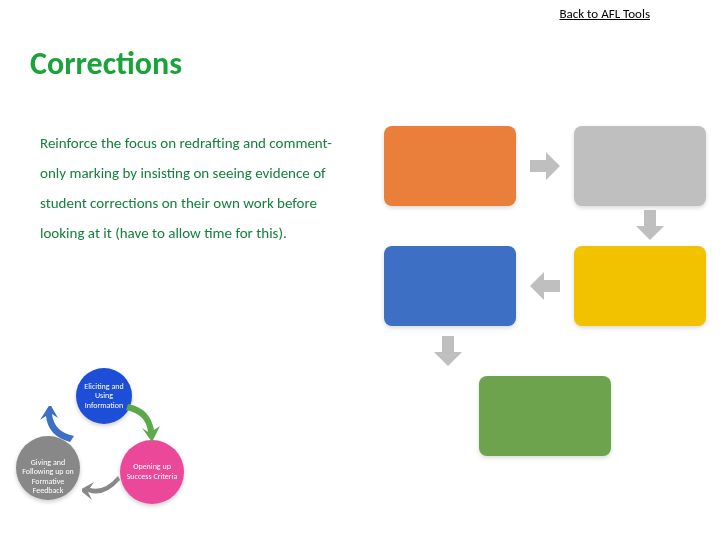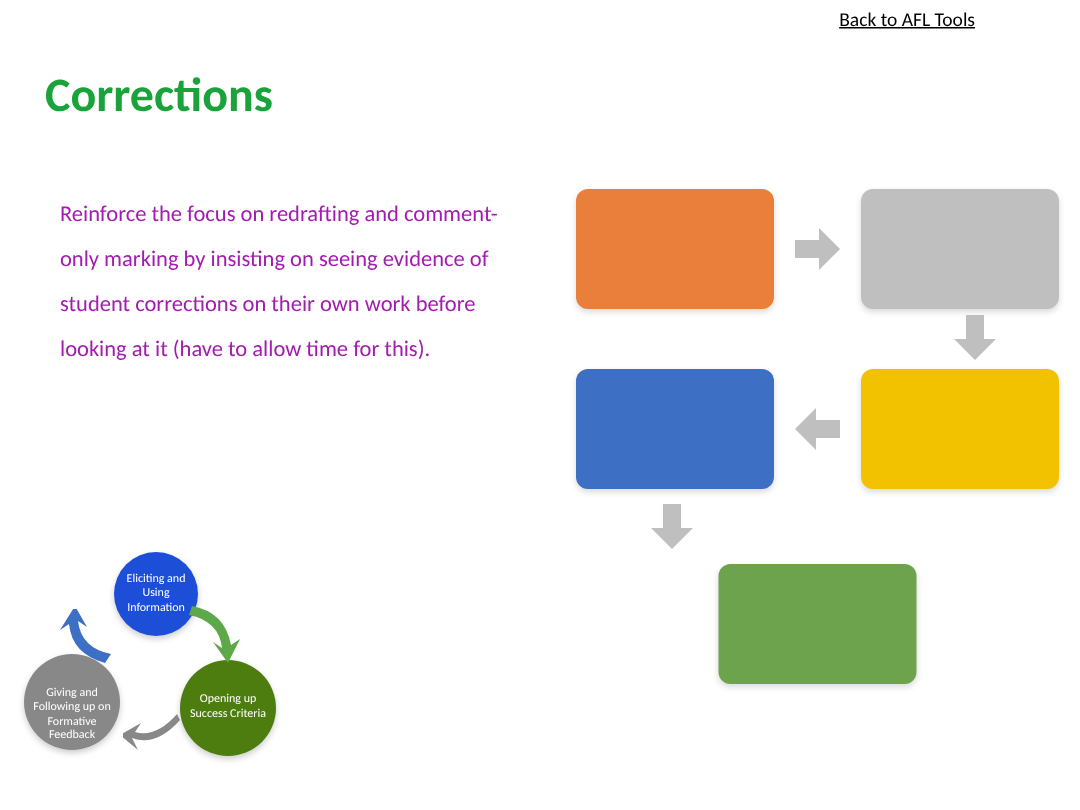--- a/index.html
+++ b/index.html
@@ -1,33 +1,33 @@
 <!DOCTYPE html>
 <html><head>
 <meta charset="utf-8">
 <style>
   * { box-sizing: border-box; margin: 0; padding: 0; }
   html, body { width: 720px; height: 540px; font-family: Calibri, Arial, sans-serif; background: #fff; overflow: hidden; }
   .slide { position: relative; width: 658px; height: 540px; padding-left: 48px; }
   .backlink { position: absolute; top: 6px; right: 8px; font-size: 13px; color: #000; text-decoration: underline; }
   .title { position: absolute; top: 44px; left: 30px; font-size: 32px; font-weight: 700; color: #1aa33a; font-family: 'Segoe UI', Calibri, Arial, sans-serif; }
-  .body { position: absolute; top: 128px; left: 40px; width: 310px; font-size: 15px; line-height: 2.0; color: #a21caf; }
+  .body { position: absolute; top: 128px; left: 40px; width: 310px; font-size: 15px; line-height: 2.0; color: #15803d; }
   .flow { position: absolute; top: 126px; left: 384px; width: 322px; height: 340px; }
   .box { position: absolute; border-radius: 8px; box-shadow: 0 2px 4px rgba(0,0,0,0.15); }
   .box-orange { left: 0; top: 0; width: 132px; height: 80px; background: #e97f3b; }
   .box-grey   { left: 190px; top: 0; width: 132px; height: 80px; background: #bfbfbf; }
   .box-blue   { left: 0; top: 120px; width: 132px; height: 80px; background: #3d6fc4; }
   .box-yellow { left: 190px; top: 120px; width: 132px; height: 80px; background: #f2c200; }
   .box-green  { left: 95px; top: 250px; width: 132px; height: 80px; background: #6ea34e; }
   .arrow { position: absolute; }
   .arrow svg { display: block; }
   .cycle { position: absolute; left: 8px; top: 368px; width: 190px; height: 170px; }
   .circle { position: absolute; border-radius: 50%; display: flex; align-items: center; justify-content: center; text-align: center; color: #fff; font-size: 8px; line-height: 1.2; padding: 4px; box-shadow: 0 2px 4px rgba(0,0,0,0.2); }
   .c1 { left: 68px; top: 0; width: 56px; height: 56px; background: #1d4ed8; }
-  .c2 { left: 112px; top: 72px; width: 64px; height: 64px; background: #4d7c0f; }
+  .c2 { left: 112px; top: 72px; width: 64px; height: 64px; background: #ec4899; }
   .c3 { left: 8px; top: 68px; width: 64px; height: 64px; background: #888; align-items: flex-end; }
   .carrow { position: absolute; }
 </style>
 </head>
 <body>
 
 <div class="slide">
   <a class="backlink" href="#">Back to AFL Tools</a>
   <h1 class="title">Corrections</h1>
   <p class="body">Reinforce the focus on redrafting and comment-only marking by insisting on seeing evidence of student corrections on their own work before looking at it (have to allow time for this).</p>

